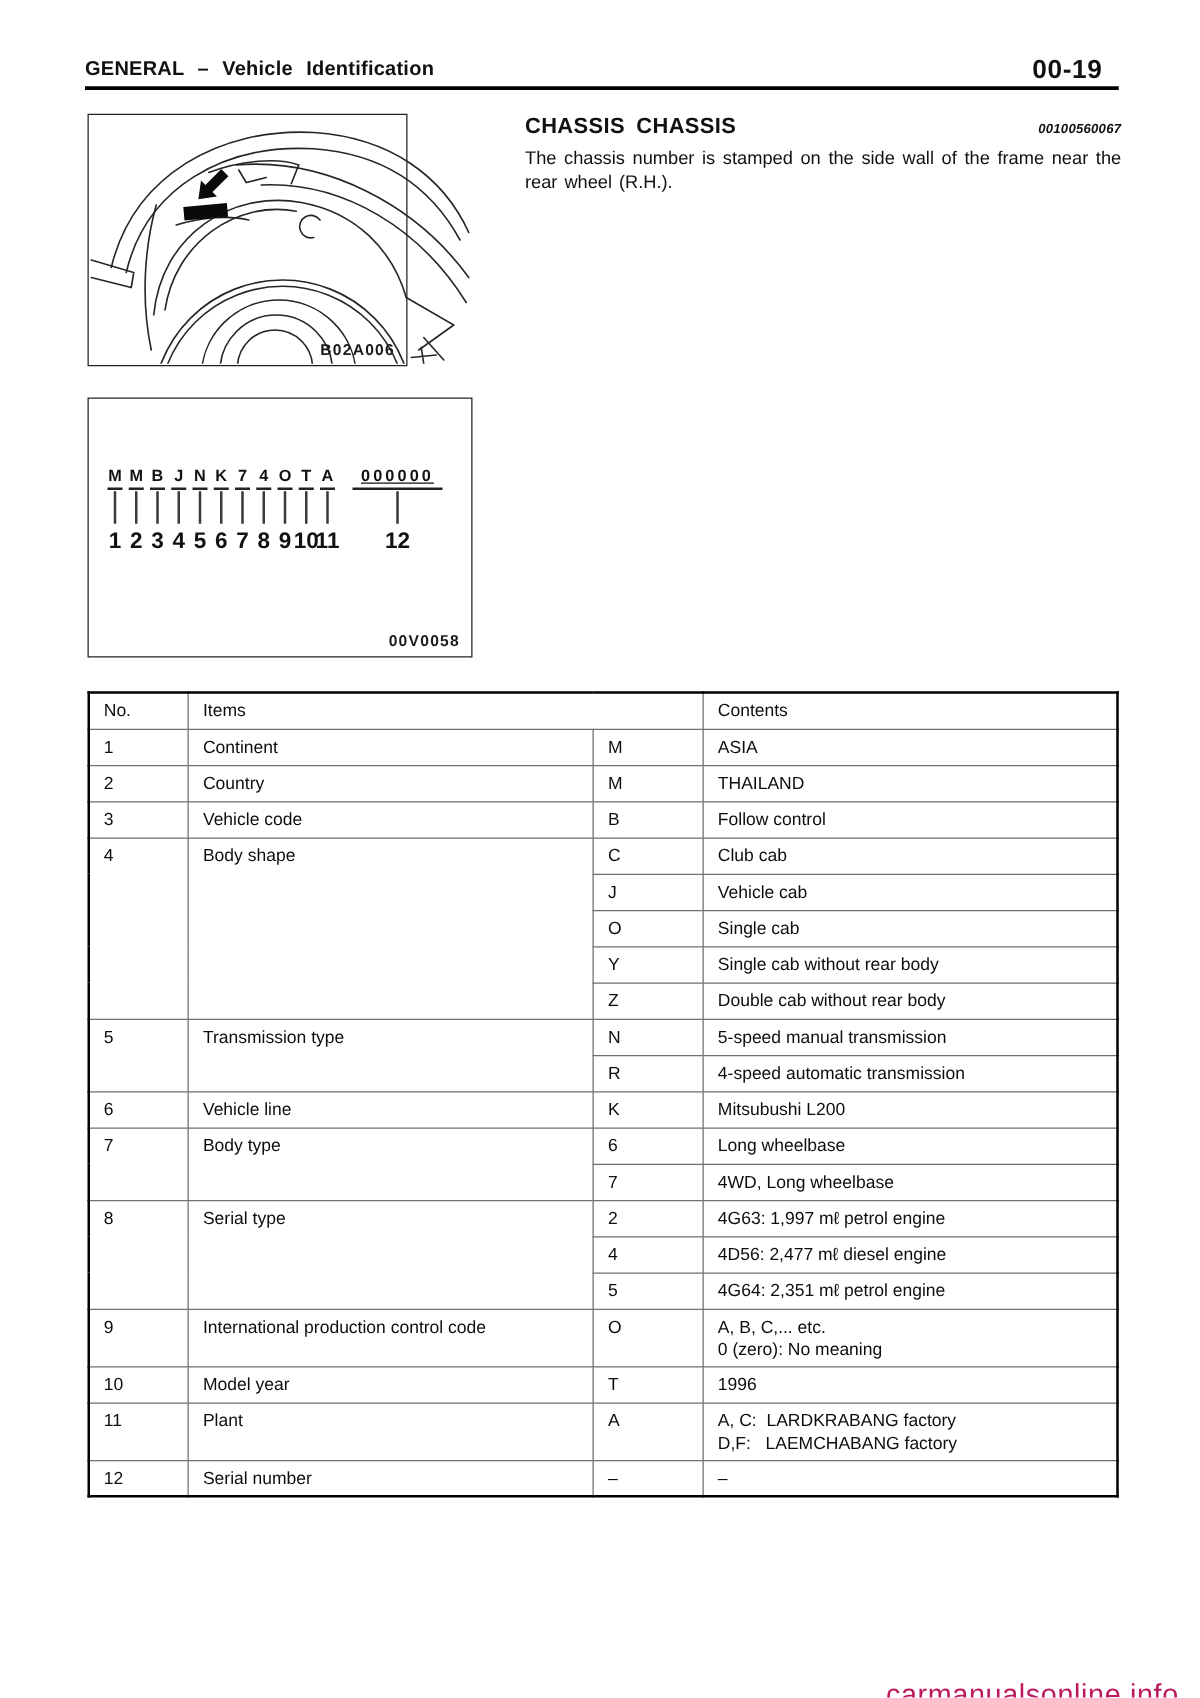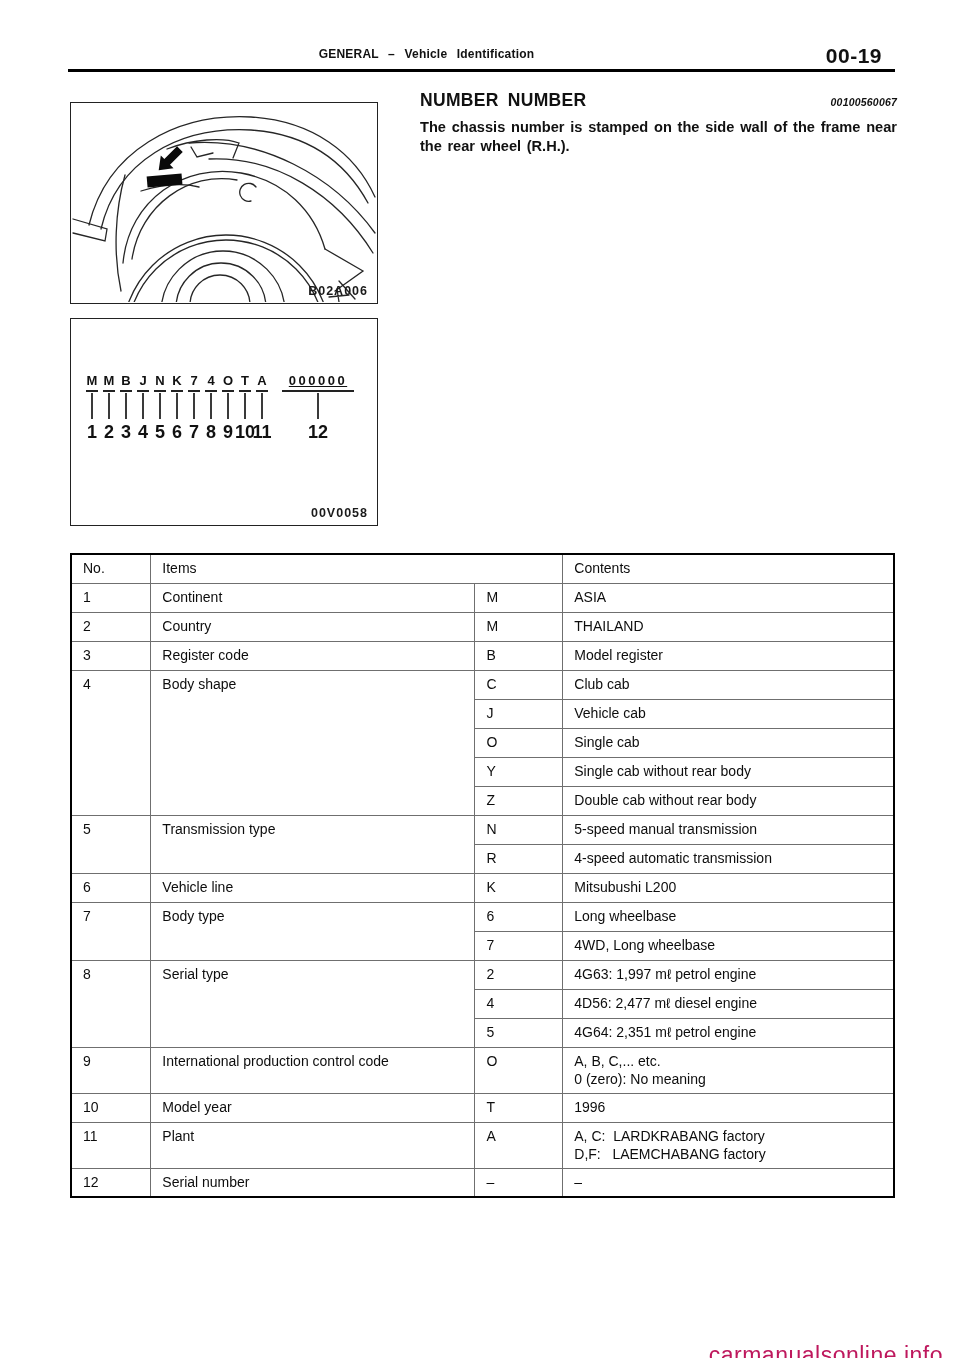--- a/index.html
+++ b/index.html
@@ -6,32 +6,32 @@
   html,body { background:#ffffff; }
   body {
     width:960px; height:1358px; position:relative;
     font-family:"Liberation Sans", sans-serif; color:#111;
     overflow:hidden;
   }
 
   
   .hdr-band { position:absolute; left:68px; top:44px; width:827px; height:26px; }
   .hdr-title {
-    position:absolute; left:0; right:110px; text-align:center; top:3px;
-    font-size:12px; font-weight:bold; word-spacing:6px; letter-spacing:.2px;
+    position:absolute; left:0; right:110px; top:3px;
+    font-size:16px; font-weight:bold; word-spacing:6px; letter-spacing:.2px;
   }
   .hdr-pagenum {
     position:absolute; right:13px; top:0;
     font-size:21px; font-weight:bold; letter-spacing:.5px;
   }
   .hdr-rule { position:absolute; left:68px; top:69px; width:827px; height:3px; background:#000; }
 
   
   .figbox { position:absolute; background:#fff; border:1.5px solid #222; }
-  .fig1 { left:70px; top:102px;  width:308px; height:202px; }
+  .fig1 { left:70px; top:91px;  width:256px; height:202px; }
   .fig2 { left:70px; top:318px; width:308px; height:208px; }
   .fig-label {
     position:absolute; right:9px; bottom:5px;
     font-size:12.5px; font-weight:bold; letter-spacing:1px; color:#1a1a1a;
   }
 
   
   .diag-row { position:absolute; left:15px; top:55px; display:flex; align-items:flex-start; }
   .diag-col { width:12px; margin-right:5px; display:flex; flex-direction:column; align-items:center; }
   .diag-col.serial { width:72px; margin-left:9px; margin-right:0; }
@@ -42,21 +42,21 @@
   }
   .diag-col.serial .diag-char { width:72px; letter-spacing:2.5px;text-decoration:underline; }
   .diag-tick { width:2px; height:26px; background:#3a3a3a; margin-top:1px; }
   .diag-num { font-size:18px; font-weight:bold; line-height:1; margin-top:4px; white-space:nowrap; }
 
   
   .section { position:absolute; left:420px; top:90px; width:477px; }
   .sec-headrow { display:flex; justify-content:space-between; align-items:baseline; }
   .sec-heading { font-size:17.5px; font-weight:bold; letter-spacing:.3px; word-spacing:4px; }
   .sec-code { font-size:10.5px; font-weight:bold; letter-spacing:.2px;font-style:italic; }
-  .sec-body { margin-top:7px; font-size:14.6px; line-height:1.27; text-align:justify; word-spacing:1.5px;font-weight:bold; }
+  .sec-body { margin-top:7px; font-size:14.6px; line-height:1.27; text-align:justify; word-spacing:1.5px; }
 
   
   table.spec {
     position:absolute; left:70px; top:553px; width:825px;
     border-collapse:collapse; border:2px solid #000;
     font-size:14px; color:#0d0d0d;
   }
   table.spec th, table.spec td {
     border:1px solid #6f6f6f; vertical-align:top;
     padding:4px 8px 3px 11px; font-weight:normal; text-align:left;
@@ -118,21 +118,21 @@
     <path class="art" d="M 258,194 L 278,192 M 266,186 L 268,199"></path>
 
     <polygon points="0,16 -9,4 -4,4 -4,-14 4,-14 4,4 9,4" transform="translate(99,56) rotate(45)" fill="#0a0a0a"></polygon>
     <rect x="76" y="72" width="35" height="11" fill="#0a0a0a" transform="rotate(-5 93 77)"></rect>
   </svg>
   <div class="fig-label">B02A006</div>
 </div>
 
 <div class="section">
   <div class="sec-headrow">
-    <span class="sec-heading">NUMBER NUMBER</span>
+    <span class="sec-heading">CHASSIS CHASSIS</span>
     <span class="sec-code">00100560067</span>
   </div>
   <div class="sec-body">The chassis number is stamped on the side wall of the frame near the rear wheel (R.H.).</div>
 </div>
 
 <div class="figbox fig2">
   <div class="diag-row">
     <div class="diag-col">
       <div class="diag-char">M</div>
       <div class="diag-tick"></div>
@@ -220,23 +220,23 @@
 
   <tr>
     <td class="c-no">2</td>
     <td class="c-item">Country</td>
     <td class="c-code">M</td>
     <td class="c-content">THAILAND</td>
   </tr>
 
   <tr>
     <td class="c-no">3</td>
-    <td class="c-item">Register code</td>
+    <td class="c-item">Vehicle code</td>
     <td class="c-code">B</td>
-    <td class="c-content">Model register</td>
+    <td class="c-content">Follow control</td>
   </tr>
 
   <tr>
     <td class="c-no" rowspan="5">4</td>
     <td class="c-item" rowspan="5">Body shape</td>
     <td class="c-code">C</td>
     <td class="c-content">Club cab</td>
   </tr>
   <tr>
     <td class="c-code">J</td>

